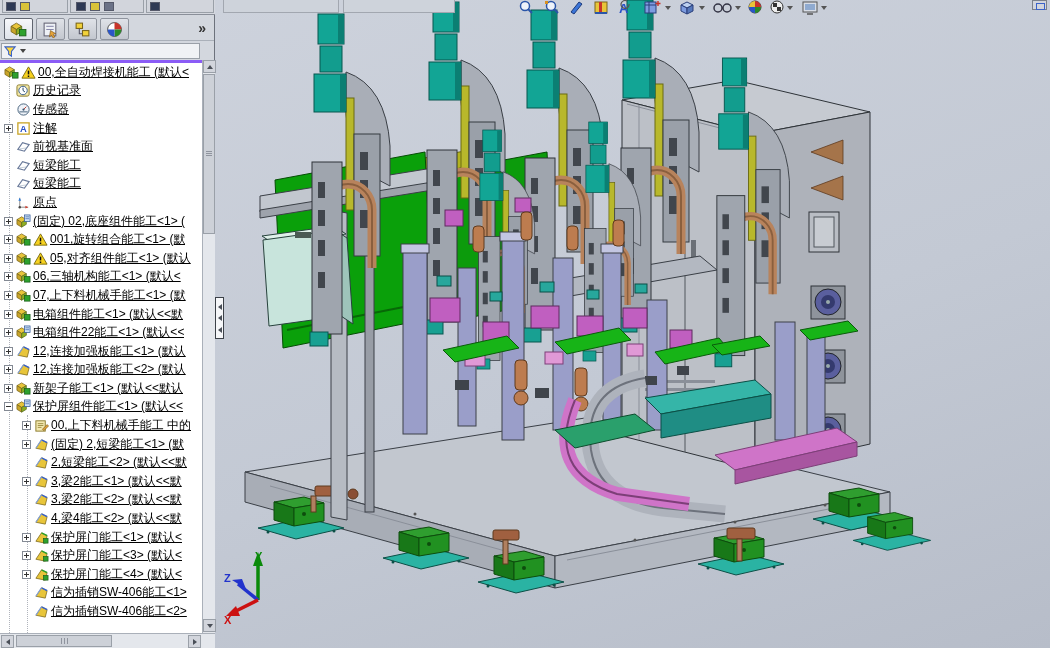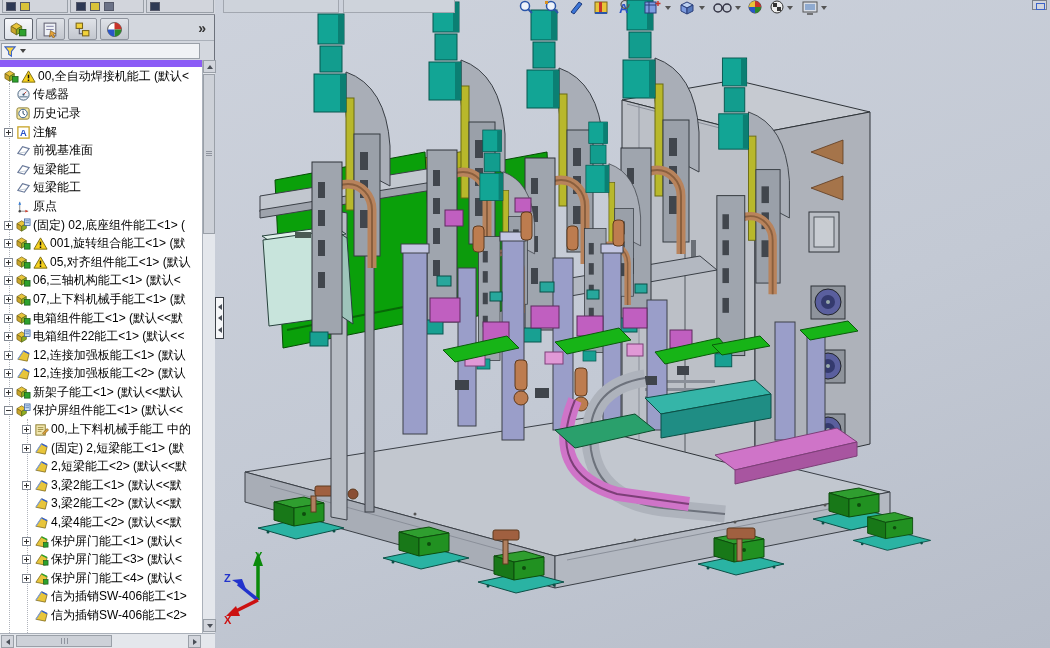--- a/index.html
+++ b/index.html
@@ -19,21 +19,21 @@
   .ptab{position:absolute;top:2px;width:29px;height:22px;background:linear-gradient(#dfe2e8,#c3c7cf);
         border:1px solid #8f949e;border-radius:2px;display:flex;align-items:center;justify-content:center;padding:0;}
   .ptab.active{background:linear-gradient(#f6f7fa,#dfe3ea);border-color:#60656f;}
   .ptab svg{width:17px;height:17px;}
   .chev{position:absolute;right:8px;top:3px;font-size:14px;font-weight:bold;color:#333;line-height:18px;}
   .filterrow{position:absolute;left:0;top:27px;width:100%;height:18px;background:#d3d7de;}
   .filterbox{position:absolute;left:1px;top:1px;width:199px;height:16px;background:#f0f2f5;border:1px solid #9aa0a8;display:flex;align-items:center;padding-left:2px;}
   .filterbox svg{width:13px;height:13px;}
   .dcaret{width:0;height:0;border-left:3.5px solid transparent;border-right:3.5px solid transparent;border-top:4px solid #444;margin-left:3px;}
 
-  .treewrap{position:absolute;left:0;top:45px;width:202px;height:573px;background:#fff;border-top:7px solid #8b5cf6;overflow:hidden;}
+  .treewrap{position:absolute;left:0;top:45px;width:202px;height:573px;background:#fff;border-top:3px solid #8b5cf6;overflow:hidden;text-decoration:underline;}
   .trow{position:relative;height:18.6px;display:flex;align-items:center;white-space:nowrap;font-size:12px;color:#000;}
   .expbox{width:9px;height:9px;border:1px solid #848a94;background:#fff;flex:0 0 9px;position:relative;margin-right:3px;}
   .expbox:before,.expbox:after{content:"";position:absolute;background:#333;}
   .expbox:before{left:1px;right:1px;top:3px;height:1px;}
   .expbox.plus:after{top:1px;bottom:1px;left:3px;width:1px;}
   .expspacer{width:12px;flex:0 0 12px;}
   .ticon{width:15px;height:15px;flex:0 0 15px;margin-right:2px;}
   .ticon svg{width:15px;height:15px;display:block;}
   .tlabel{overflow:hidden;}
   .guide{position:absolute;width:0;border-left:1px dotted #b0b4bc;z-index:0;}
@@ -445,39 +445,39 @@
                 <rect x="7.2" y="11.2" width="1.6" height="1.6" fill="#111"></rect>
               </svg>
             </span>
             <span class="tlabel">00,全自动焊接机能工  (默认&lt;</span>
           </div>
           <div class="trow">
             <span style="flex: 0 0 4px; width: 4px;"></span>
             <span class="expspacer"></span>
             <span class="ticon">
               <svg viewBox="0 0 16 16">
+                <rect x="1" y="2" width="13" height="12" rx="2" fill="#f5e9a8" stroke="#8a7a2a"></rect>
+                <circle cx="7.5" cy="8" r="4.5" fill="#fff" stroke="#335a8a"></circle>
+                <path d="M7.5 5v3l2 1.5" stroke="#14385a" fill="none"></path>
+              </svg>
+            </span>
+            <span class="tlabel">历史记录</span>
+          </div>
+          <div class="trow">
+            <span style="flex: 0 0 4px; width: 4px;"></span>
+            <span class="expspacer"></span>
+            <span class="ticon">
+              <svg viewBox="0 0 16 16">
                 <circle cx="8" cy="8" r="6" fill="#eef2f8" stroke="#44607a"></circle>
                 <path d="M8 8L11 5" stroke="#c23a2a"></path>
                 <path d="M3.5 10.5h9" stroke="#44607a"></path>
                 <circle cx="8" cy="8" r="1.2" fill="#34506a"></circle>
               </svg>
             </span>
             <span class="tlabel">传感器</span>
-          </div>
-          <div class="trow">
-            <span style="flex: 0 0 4px; width: 4px;"></span>
-            <span class="expspacer"></span>
-            <span class="ticon">
-              <svg viewBox="0 0 16 16">
-                <rect x="1" y="2" width="13" height="12" rx="2" fill="#f5e9a8" stroke="#8a7a2a"></rect>
-                <circle cx="7.5" cy="8" r="4.5" fill="#fff" stroke="#335a8a"></circle>
-                <path d="M7.5 5v3l2 1.5" stroke="#14385a" fill="none"></path>
-              </svg>
-            </span>
-            <span class="tlabel">历史记录</span>
           </div>
           <div class="trow">
             <span style="flex: 0 0 4px; width: 4px;"></span>
             <span class="expbox plus"></span>
             <span class="ticon">
               <svg viewBox="0 0 16 16">
                 <rect x="2" y="2" width="12" height="12" fill="#fff" stroke="#c9a52a" stroke-width="1.4"></rect>
                 <text x="8" y="12" font-size="10" font-weight="bold" fill="#2a52c8" text-anchor="middle" font-family="Liberation Sans,sans-serif">A</text>
               </svg>
             </span>

